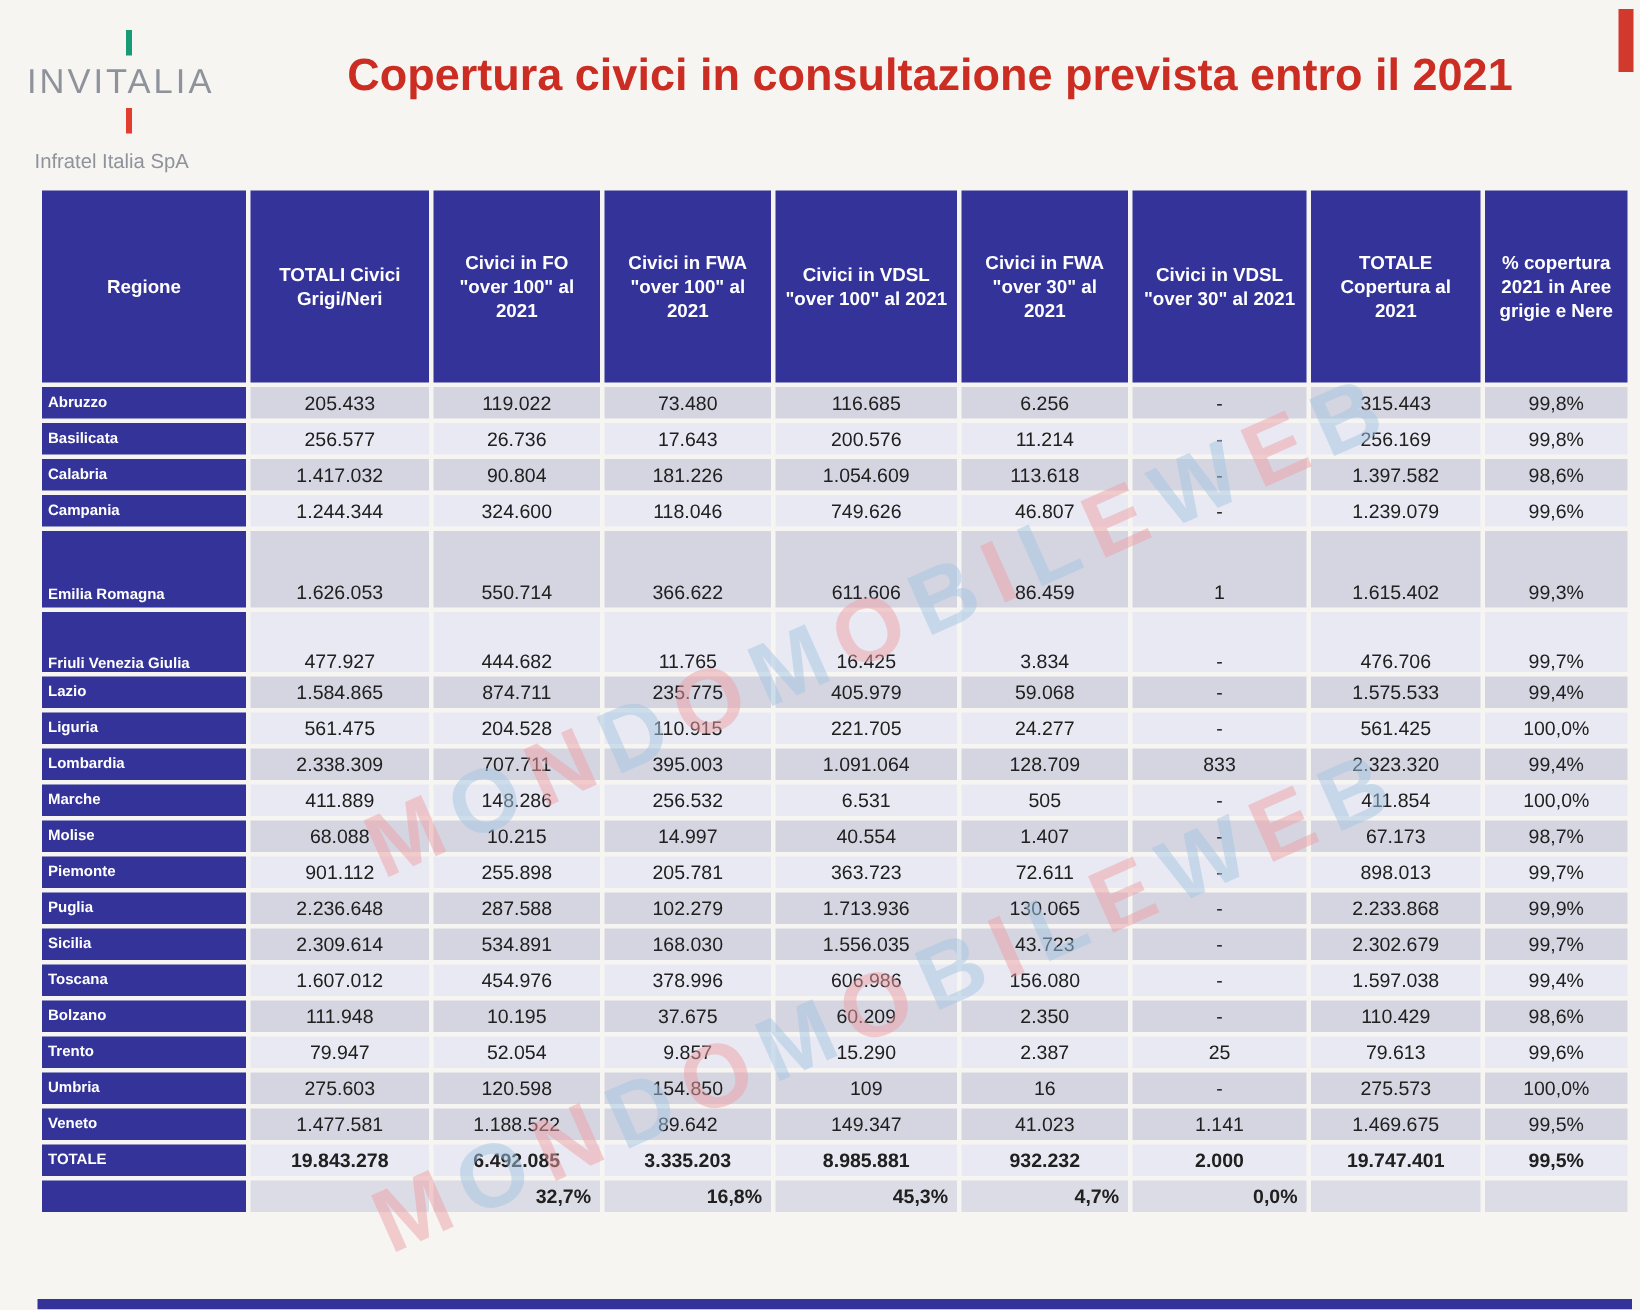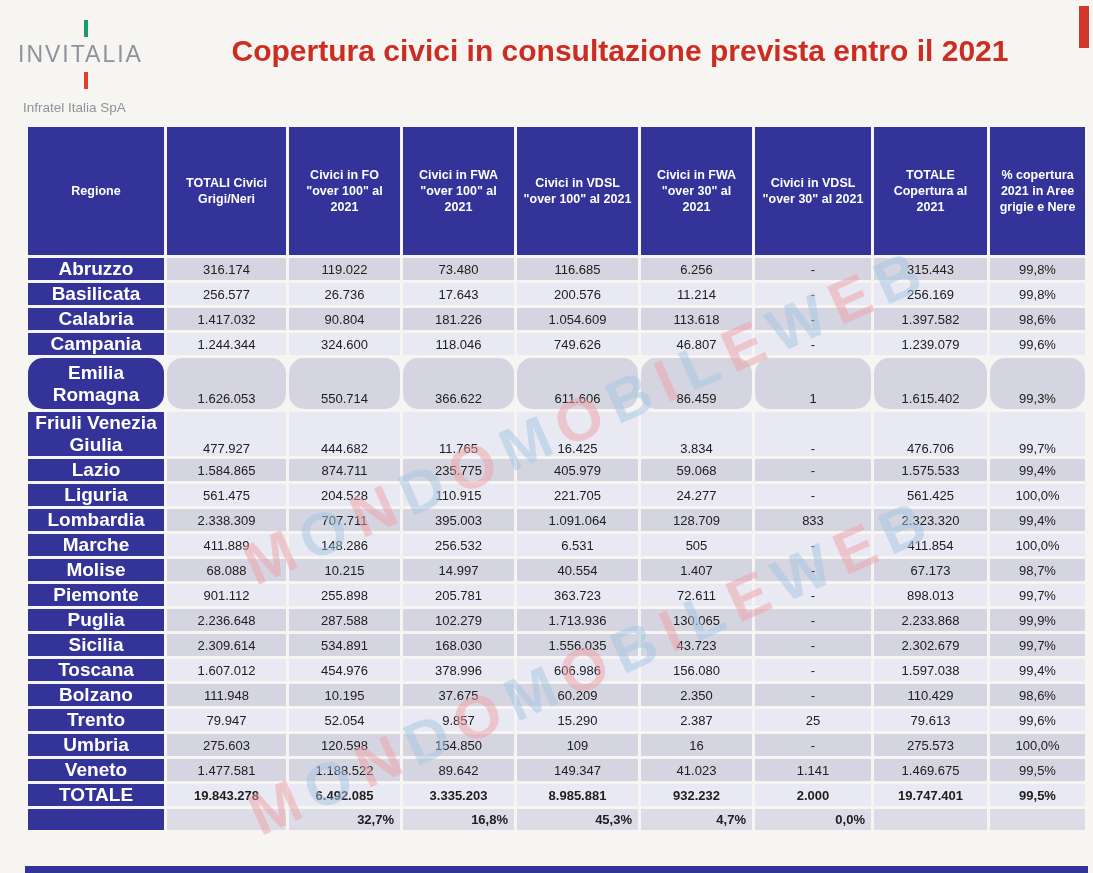--- a/index.html
+++ b/index.html
@@ -20,28 +20,28 @@
   }
   .corner-bar{position:absolute;right:4px;top:6px;width:10px;height:42px;background:#d1392c;}
   
   .table-wrap{position:absolute;left:25px;top:124px;width:1063px;}
   table{border-collapse:separate;border-spacing:3px;table-layout:fixed;width:1063px;}
   th.hcell{
     background:#333399;color:#ffffff;font-size:12.5px;font-weight:bold;
     height:128px;vertical-align:middle;text-align:center;padding:0 6px;line-height:1.3;
   }
   td.region{
-    background:#333399;color:#ffffff;font-size:19px;font-weight:bold;
-    text-align:center;padding:0 4px;
+    background:#333399;color:#ffffff;font-size:10px;font-weight:bold;
+    text-align:left;padding:0 4px;
   }
   td.val{font-size:13px;color:#202020;text-align:center;height:21px;padding:0 2px;}
   tr.dark td.val{background:#d5d5e1;}
   tr.light td.val{background:#e9e9f3;}
   tr.total td.val{font-weight:bold;}
-  tr.tall1 td{height:48px;vertical-align:bottom;padding-bottom:3px;border-radius:15px;}
+  tr.tall1 td{height:48px;vertical-align:bottom;padding-bottom:3px;}
   tr.tall2 td{height:40px;vertical-align:bottom;padding-bottom:0;}
   tr.pct td{height:19px;}
   td.pcell{background:#dcdce6;font-weight:bold;font-size:13px;text-align:right;padding-right:6px;color:#202020;}
   td.region-blank{background:#333399;}
   .bottom-strip{position:absolute;left:25px;top:866px;width:1063px;height:7px;background:#333399;}
   
   .watermark{
     position:absolute;font-size:60px;font-weight:bold;letter-spacing:10px;
     white-space:nowrap;opacity:0.5;pointer-events:none;transform:rotate(-24deg);z-index:5;
   }
@@ -85,21 +85,21 @@
           <th class="hcell">Civici in VDSL "over 100" al 2021</th>
           <th class="hcell">Civici in FWA "over 30" al 2021</th>
           <th class="hcell">Civici in VDSL "over 30" al 2021</th>
           <th class="hcell">TOTALE Copertura al 2021</th>
           <th class="hcell">% copertura 2021 in Aree grigie e Nere</th>
         </tr>
     </thead>
     <tbody>
         <tr class="dark">
           <td class="region">Abruzzo</td>
-          <td class="val">316.174</td>
+          <td class="val">205.433</td>
           <td class="val">119.022</td>
           <td class="val">73.480</td>
           <td class="val">116.685</td>
           <td class="val">6.256</td>
           <td class="val">-</td>
           <td class="val">315.443</td>
           <td class="val">99,8%</td>
         </tr>
         <tr class="light">
           <td class="region">Basilicata</td>

